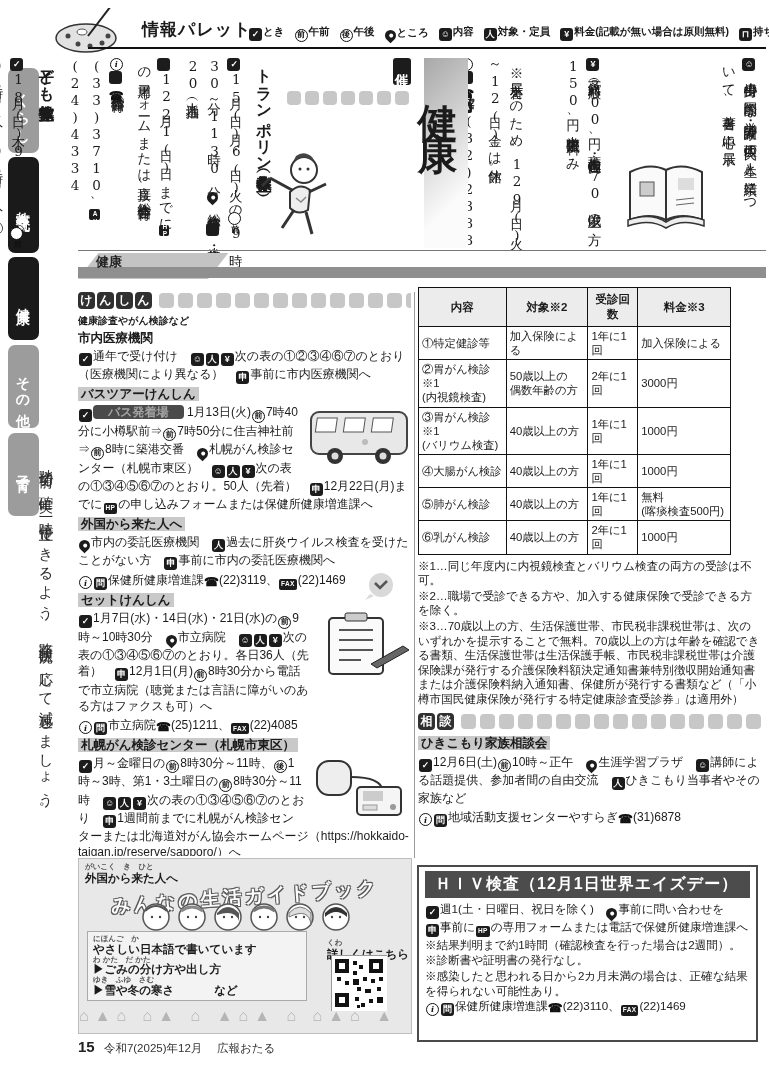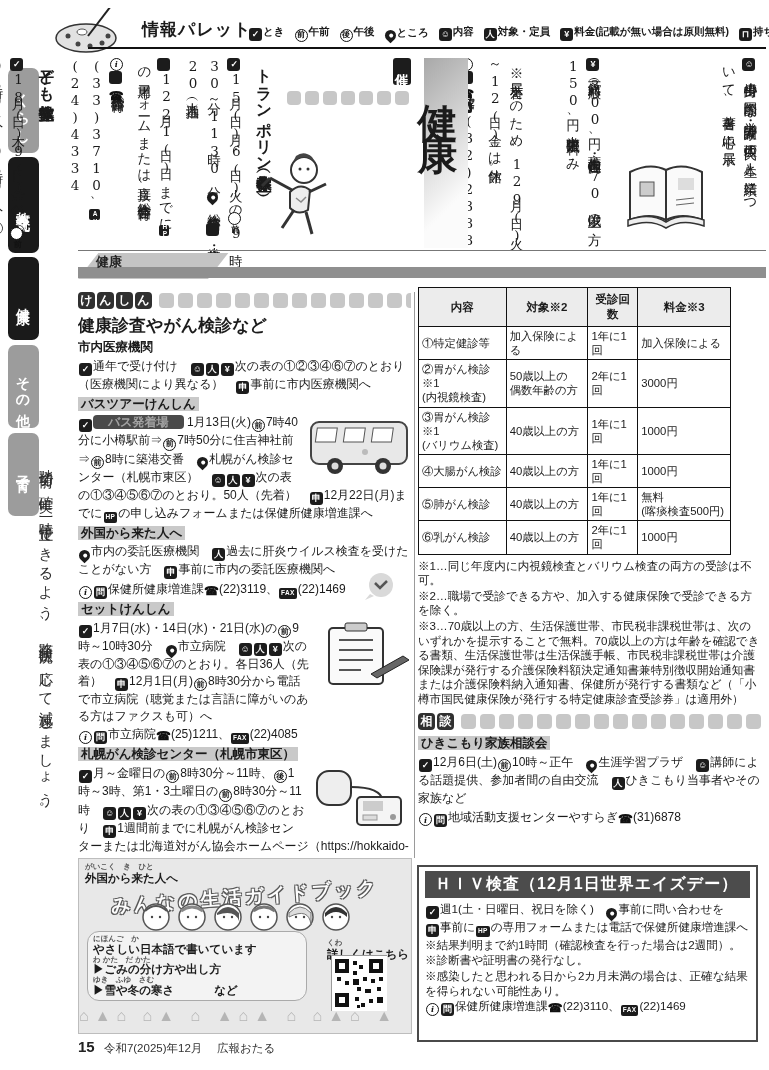--- a/index.html
+++ b/index.html
@@ -43,41 +43,41 @@
   .sec-tab-label{position:absolute;left:96px;top:253px;font-size:13px;font-weight:bold;color:#222;}
   
   .blockhead{display:flex;align-items:center;gap:3px;margin:0 0 5px 0;}
   .sq-dark{display:inline-flex;align-items:center;justify-content:center;width:17px;height:17px;
            background:#303030;color:#fff;border-radius:4px;font-weight:bold;font-size:12px;}
   .sq-gray{display:inline-block;width:15px;height:15px;background:#c7c7c7;border-radius:4px;}
   .squares-row{display:inline-flex;gap:4px;margin-left:4px;}
   
   .col{font-size:12px;line-height:1.38;}
   .col p{margin:0 0 2px 0;}
-  h3.s-title{font-size:17px;margin:4px 0 1px 0;font-family:Liberation Serif, serif;}
+  h3.s-title{font-size:10px;margin:4px 0 1px 0;font-family:Liberation Serif, serif;}
   .subhead{margin:2px 0 1px 0;font-weight:bold;font-size:12.5px;}
   .hl{background:#c9c9c9;padding:0 3px;}
   .float-img{float:right;margin:2px 0 2px 5px;}
   .contact{margin-top:1px;}
   
   .data-table{border-collapse:collapse;font-size:11.3px;width:313px;}
   .data-table th,.data-table td{border:1.3px solid #111;padding:2px 3px;text-align:left;vertical-align:middle;}
   .data-table th{background:#ececec;text-align:center;font-size:11.5px;padding:4px 2px;}
   .data-table td{white-space:pre-line;line-height:1.25;height:24px;}
   .notes{font-size:11.6px;line-height:1.26;margin-top:4px;}
   .notes p{margin:0 0 1px 0;}
   
   .gb-box{background:#e8e8e8;border:1px solid #bdbdbd;overflow:hidden;}
   .gb-head{font-size:11.5px;font-weight:bold;padding:4px 0 0 6px;}
   .furi{font-size:7.5px;color:#555;line-height:1;display:block;}
   .gb-title{font-weight:bold;font-size:19px;color:#fdfdfd;letter-spacing:3px;transform:rotate(-4deg);
             text-shadow:-1px -1px 0 #595959,1px -1px 0 #595959,-1px 1px 0 #595959,1px 1px 0 #595959;
             text-align:center;margin-top:-2px;}
   .gb-inner{position:absolute;left:8px;top:72px;width:208px;background:#f3f3f3;border:1px solid #aaa;
-            border-radius:12px;padding:3px 5px;font-size:11.5px;font-weight:bold;line-height:1.15;}
+            border-radius:0;padding:3px 5px;font-size:11.5px;font-weight:bold;line-height:1.15;}
   .gb-more{position:absolute;left:248px;top:80px;font-size:11.5px;font-weight:bold;}
   .hiv-box{border:2.5px solid #4a4a4a;background:#fff;box-sizing:border-box;padding:4px 6px;}
   .hiv-bar{background:#4c4c4c;color:#fff;font-weight:bold;font-size:16px;padding:3px 10px;letter-spacing:1px;}
   .hiv-body{font-size:11.6px;line-height:1.32;margin-top:3px;}
   .hiv-body p{margin:0;}
   .vrule{position:absolute;left:414px;top:292px;width:1px;height:566px;background:#9a9a9a;}
   .hrule{position:absolute;background:#777;height:1px;}
   .footer{position:absolute;left:78px;top:1038px;font-size:11.5px;color:#333;}
   .footer b{font-size:15px;color:#222;margin-right:6px;}
   .margin-v{writing-mode:vertical-rl;text-orientation:upright;font-size:14.5px;color:#2b2b2b;letter-spacing:2.5px;}

